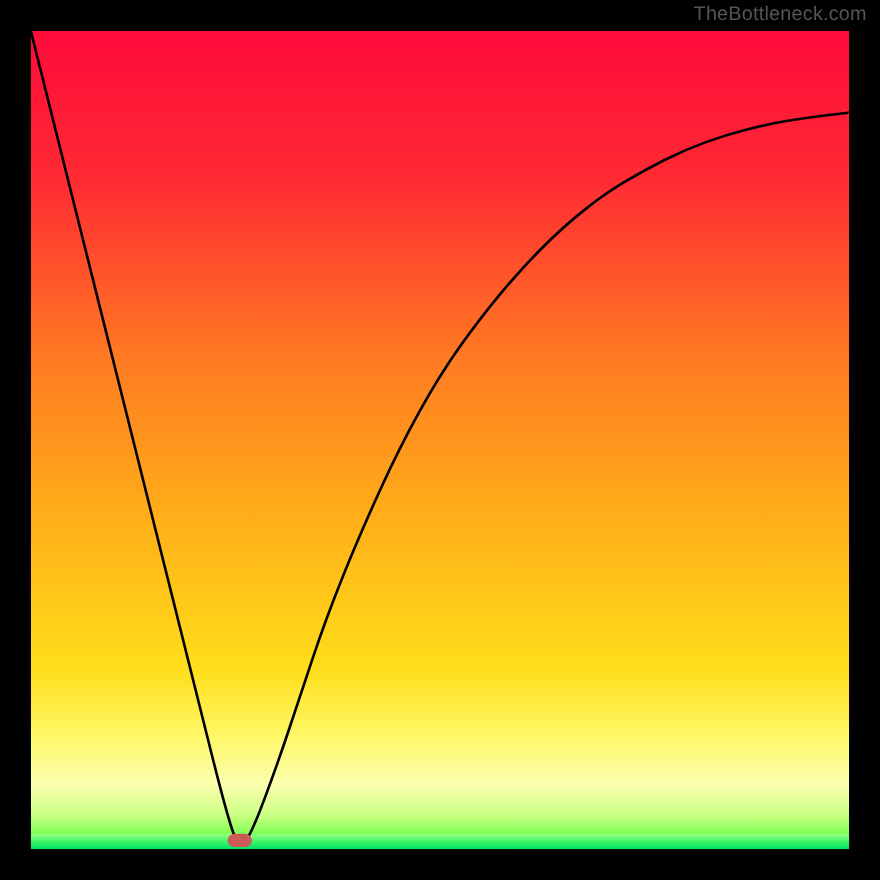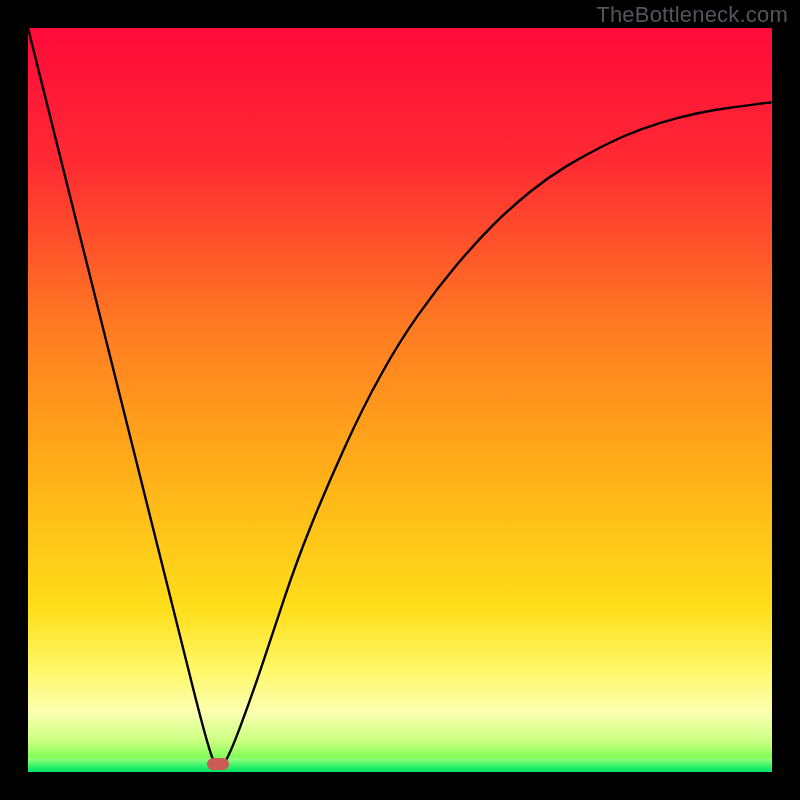--- a/index.html
+++ b/index.html
@@ -15,21 +15,21 @@
     position: relative;
     width: 800px;
     height: 800px;
     background: #000;
   }
   .watermark {
     position: absolute;
     top: 2px;
     right: 12px;
     color: #555559;
-    font-size: 22px;
+    font-size: 18px;
     font-weight: 500;
     letter-spacing: 0.2px;
     user-select: none;
   }
   .plot {
     position: absolute;
     left: 28px;
     top: 28px;
     width: 744px;
     height: 744px;

